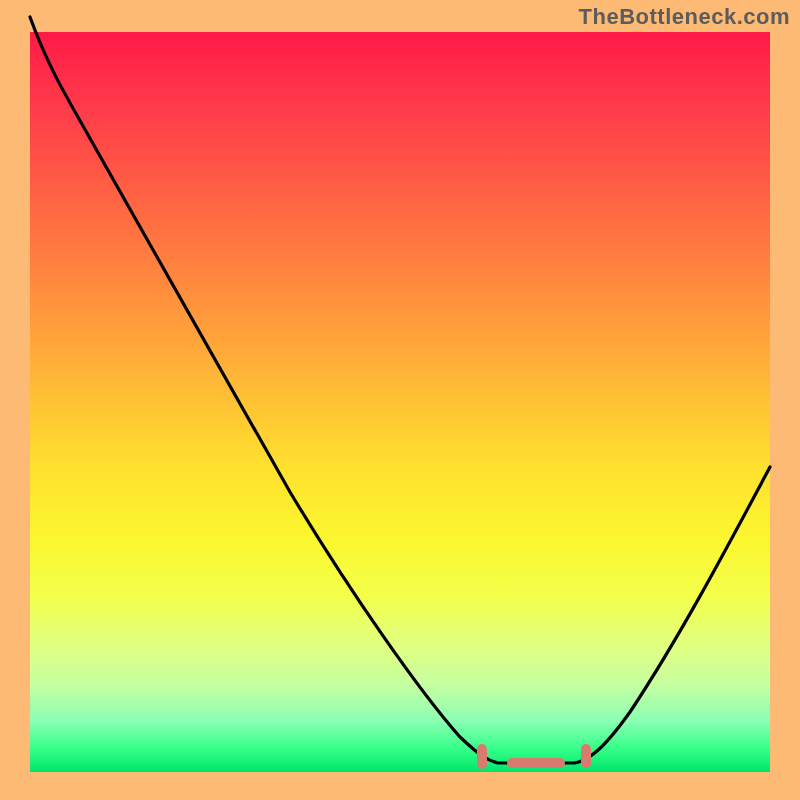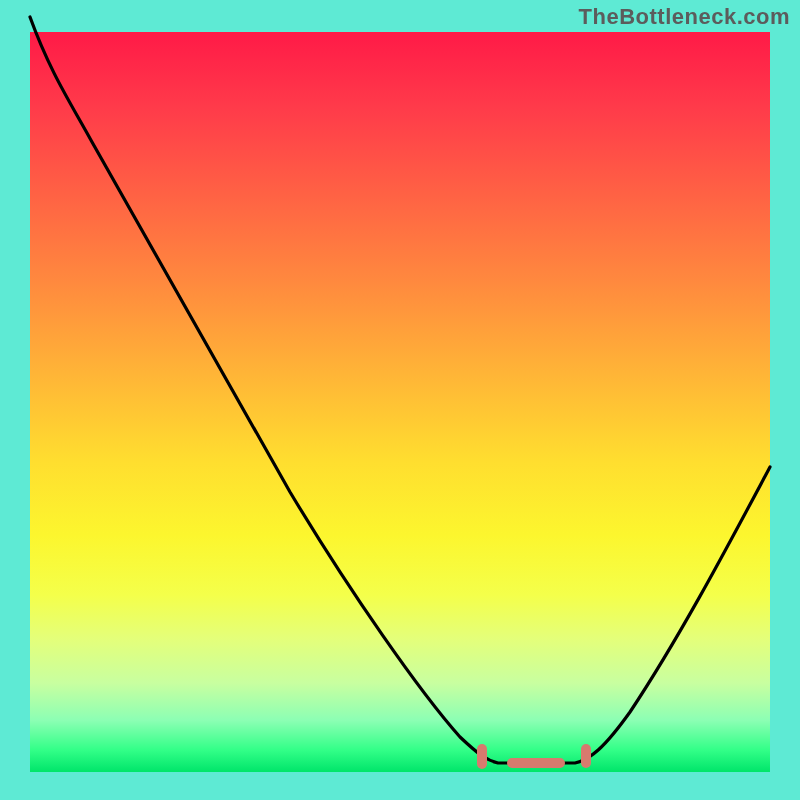--- a/index.html
+++ b/index.html
@@ -8,21 +8,21 @@
     width: 800px;
     height: 800px;
     background: #000;
     overflow: hidden;
     font-family: Arial, Helvetica, sans-serif;
   }
   .outer {
     position: relative;
     width: 800px;
     height: 800px;
-    background: #5eead4;
+    background: #fdba74;
   }
   .watermark {
     position: absolute;
     top: 4px;
     right: 10px;
     font-size: 22px;
     font-weight: bold;
     color: #5c5c5c;
     letter-spacing: 0.5px;
     user-select: none;

